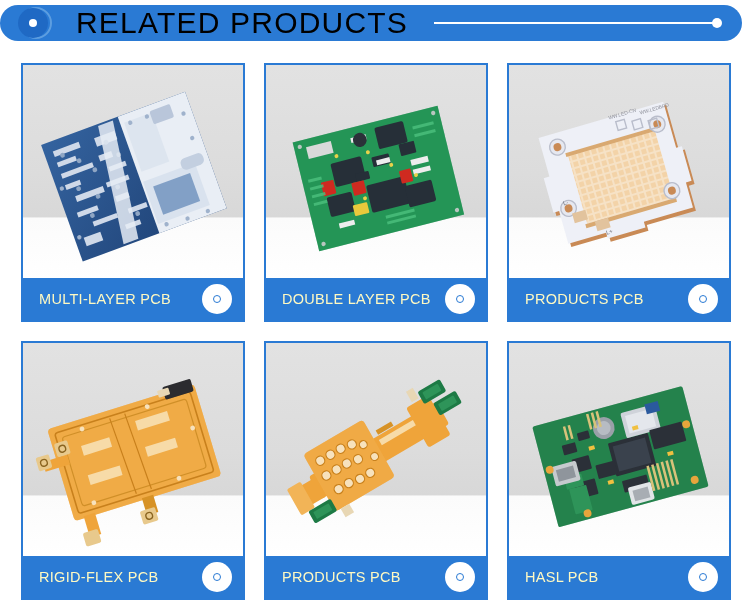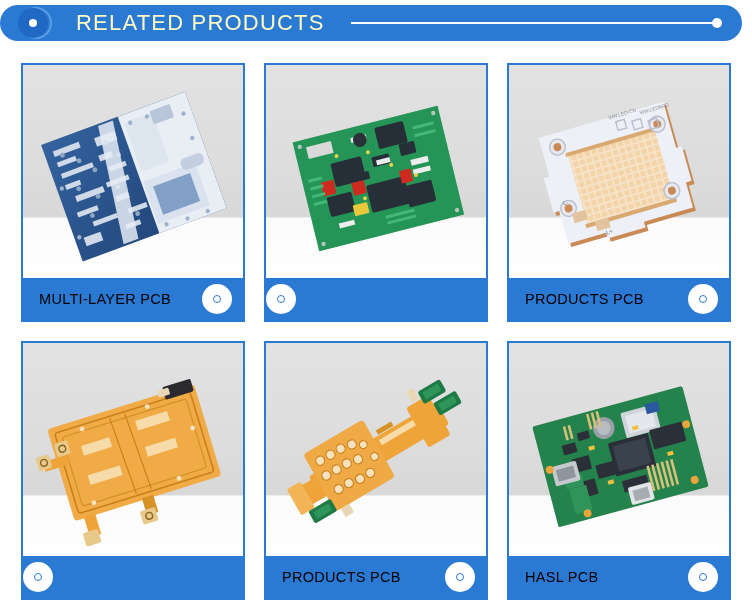--- a/index.html
+++ b/index.html
@@ -62,22 +62,22 @@
   .header-badge .dot {
     position: absolute;
     left: 11px;
     top: 14px;
     width: 8px;
     height: 8px;
     border-radius: 50%;
     background: #ffffff;
   }
   .section-title {
-    color: #fef9c3;
-    font-size: 22px;
+    color: #000000;
+    font-size: 30px;
     letter-spacing: 1.2px;
     margin-left: 22px;
     white-space: nowrap;
     flex: 0 0 auto;
   }
   .header-rule {
     position: relative;
     flex: 1 1 auto;
     height: 10px;
     margin-left: 26px;
@@ -147,21 +147,21 @@
     position: absolute;
     left: 0;
     right: 0;
     bottom: 0;
     height: 42px;
     background: #2a7ad4;
     display: flex;
     align-items: center;
   }
   .card-caption .label {
-    color: #000000;
+    color: #fef9c3;
     font-size: 14.5px;
     letter-spacing: 0.3px;
     margin-left: 16px;
     white-space: nowrap;
     flex: 1 1 auto;
   }
   .more-btn {
     position: relative;
     width: 30px;
     height: 30px;
@@ -328,20 +328,21 @@
             <g fill="#b9c6c0">
               <circle cx="44" cy="64" r="2.2"></circle>
                 <circle cx="184" cy="64" r="2.2"></circle>
               <circle cx="44" cy="164" r="2.2"></circle>
                 <circle cx="184" cy="164" r="2.2"></circle>
             </g>
           </g>
         </svg>
       </div>
       <div class="card-caption">
+        <span class="label">DOUBLE LAYER PCB</span>
         <span class="more-btn">
           <span class="inner-ring"></span>
         </span>
       </div>
     </div>
 
     <div class="card">
       <div class="card-photo">
         <svg viewBox="0 0 224 217" preserveAspectRatio="none">
           <defs>
@@ -432,20 +433,21 @@
               <circle cx="70" cy="72" r="2.4"></circle>
                 <circle cx="140" cy="70" r="2.4"></circle>
               <circle cx="60" cy="146" r="2.4"></circle>
                 <circle cx="150" cy="148" r="2.4"></circle>
               <circle cx="178" cy="104" r="2.4"></circle>
             </g>
           </g>
         </svg>
       </div>
       <div class="card-caption">
+        <span class="label">RIGID-FLEX PCB</span>
         <span class="more-btn">
           <span class="inner-ring"></span>
         </span>
       </div>
     </div>
 
     <div class="card">
       <div class="card-photo">
         <svg viewBox="0 0 224 217" preserveAspectRatio="none">
           <g transform="translate(112,108) rotate(-30) translate(-112,-108)">

